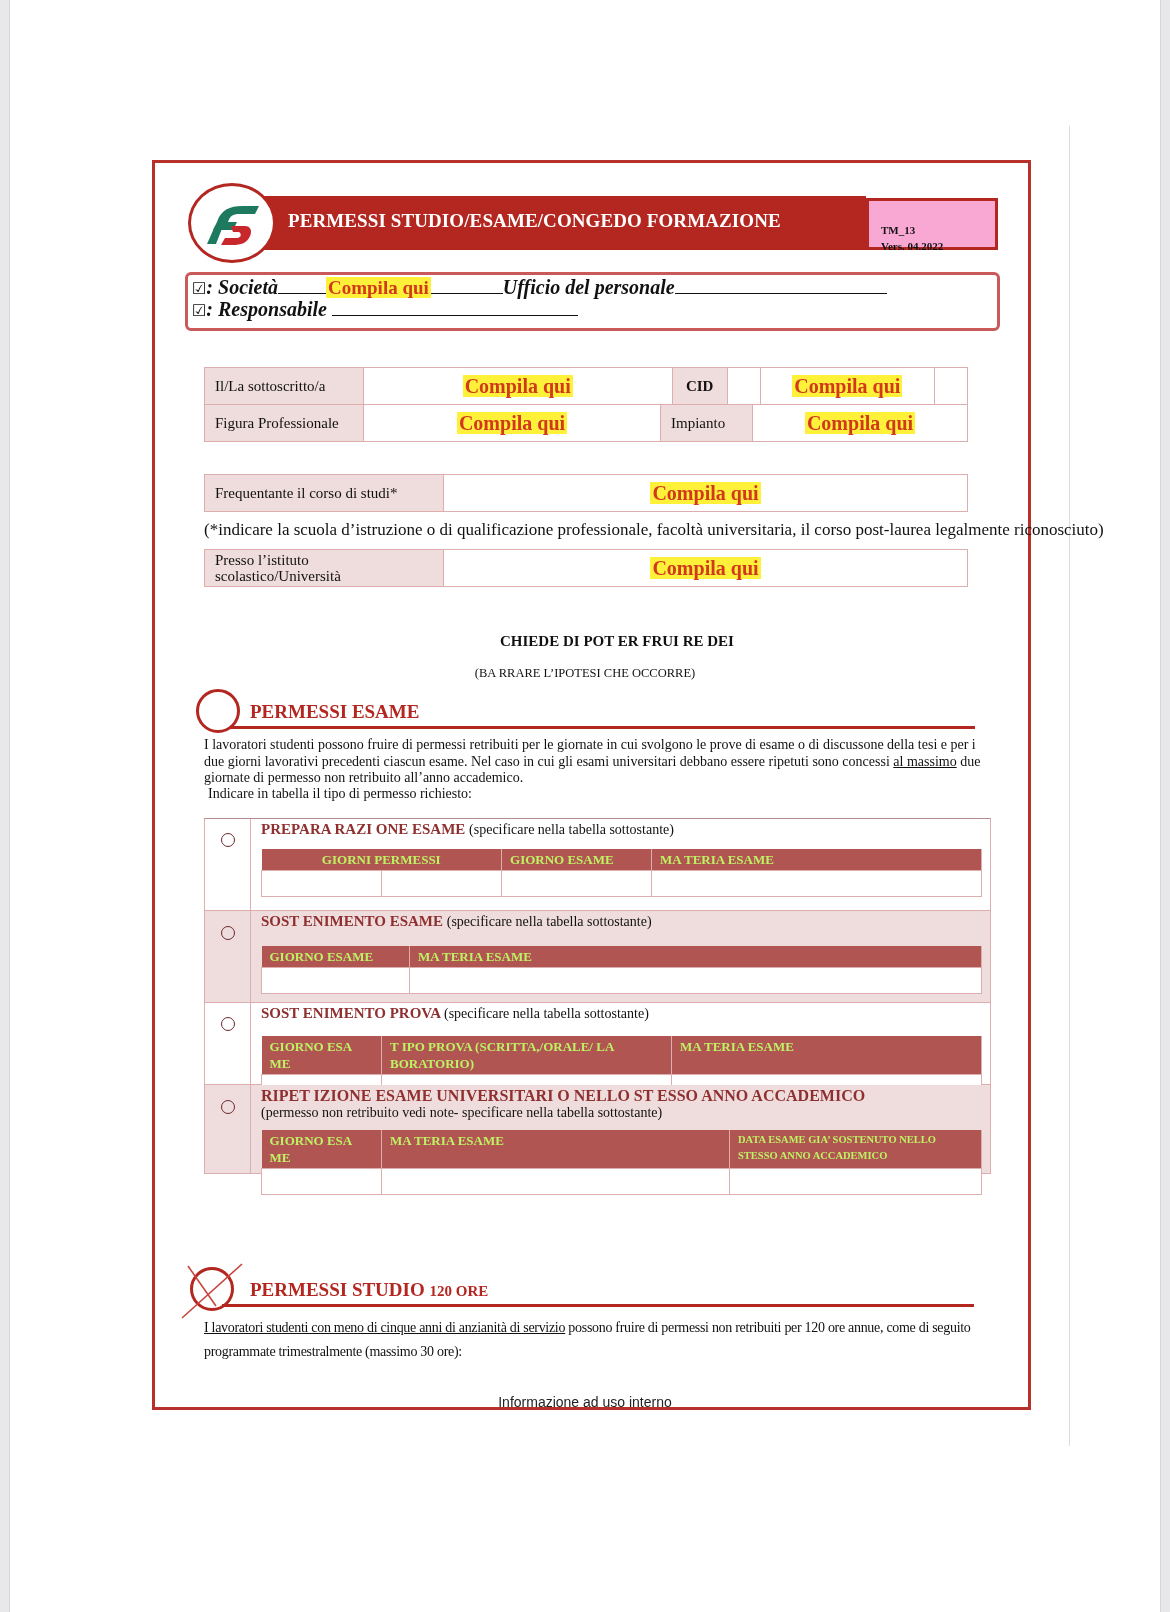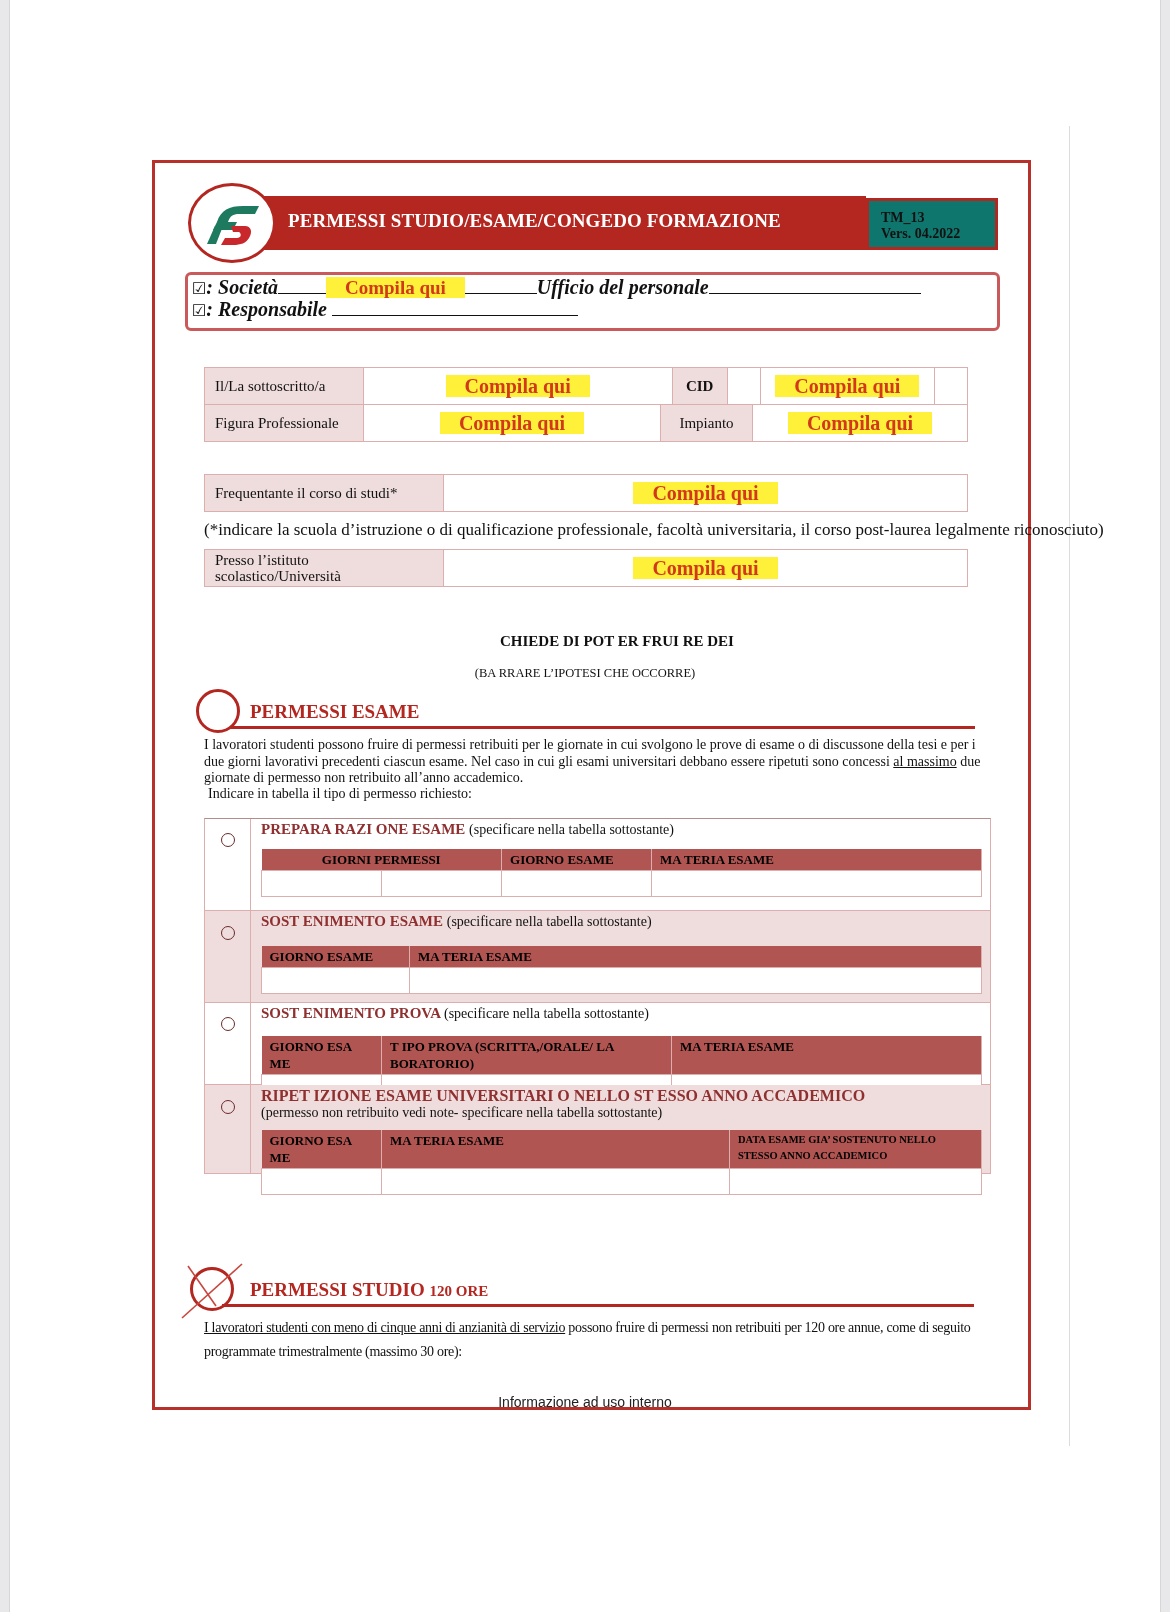--- a/index.html
+++ b/index.html
@@ -8,31 +8,31 @@
 
   .edge-left { position: absolute; left: 0; top: 0; width: 10px; height: 1612px; background: #e8e8ea; border-right: 1px solid #d6d6d8; }
   .edge-right { position: absolute; right: 0; top: 0; width: 10px; height: 1612px; background: #e8e8ea; border-left: 1px solid #d6d6d8; }
   .page-guide { position: absolute; left: 1069px; top: 126px; width: 1px; height: 1320px; background: #dcdcdc; }
 
   .frame { position: absolute; left: 152px; top: 160px; width: 879px; height: 1250px; border: 3px solid #b8302a; }
 
   
   .hdr-bar { position: absolute; left: 218px; top: 196px; width: 648px; height: 54px; background: #b32720; }
   .hdr-title { position: absolute; left: 288px; top: 210px; font-weight: bold; font-size: 19px; color: #fff; letter-spacing: 0.1px; white-space: nowrap; }
-  .hdr-code { position: absolute; left: 866px; top: 198px; width: 132px; height: 52px; border: 3px solid #b32720; background: #0f766e; padding: 9px 0 0 12px; font-weight: bold; font-size: 14px; line-height: 16px; }
+  .hdr-code { position: absolute; left: 866px; top: 198px; width: 132px; height: 52px; border: 3px solid #b32720; background: #f9a8d4; padding: 21px 0 0 12px; font-weight: bold; font-size: 11px; line-height: 16px; }
   .hdr-code div { white-space: nowrap; }
   .logo { position: absolute; left: 188px; top: 183px; width: 88px; height: 80px; border-radius: 50%; border: 3px solid #b32720; background: #fff; }
   .logo svg { position: absolute; left: 12px; top: 14px; }
 
   
   .soc-box { position: absolute; left: 185px; top: 272px; width: 815px; height: 59px; border: 3px solid #c9595a; border-radius: 6px; }
   .soc-line { position: absolute; left: 192px; font-style: italic; font-weight: bold; font-size: 20px; white-space: nowrap; }
   .soc-line .chk { font-style: normal; font-weight: normal; font-family: "DejaVu Sans", sans-serif; font-size: 16px; }
   .u { display: inline-block; border-bottom: 1.5px solid #111; height: 18px; vertical-align: baseline; }
-  .fill-hl { background: #fff13a; color: #d2391c; font-weight: bold; font-style: normal; padding: 0 19px; font-family: "Liberation Serif", serif; }
+  .fill-hl { background: #fff13a; color: #d2391c; font-weight: bold; font-style: normal; padding: 0 2px; font-family: "Liberation Serif", serif; }
 
   
   .ftable { position: absolute; border-collapse: collapse; }
   .ftable td { border: 1.5px solid #dcaeae; font-size: 15px; vertical-align: middle; }
   .lbl { background: #efdcdc; padding: 0 10px; line-height: 16px; }
   .val { background: #fff; text-align: center; }
   .val .fill-hl { font-size: 20px; }
 
   .note { position: absolute; left: 204px; top: 520px; font-size: 17px; white-space: nowrap; }
 
@@ -52,21 +52,21 @@
   .blk { position: relative; display: flex; border: 1.5px solid #dcaeae; border-top: none; }
   .blk:first-child { border-top: 1.5px solid #b58c8c; }
   .blk.pink { background: #efdcdc; }
   .radio-col { width: 46px; border-right: 1.5px solid #dcaeae; position: relative; }
   .radio { position: absolute; left: 16px; width: 14px; height: 14px; border-radius: 50%; border: 1.8px solid #6a2a2a; background: transparent; }
   .content { flex: 1; padding: 0 8px 0 10px; }
   .blk-title { color: #8f2f2f; font-weight: bold; font-size: 15px; padding-top: 2px; white-space: nowrap; }
   .blk-title .spec { color: #111; font-weight: normal; font-size: 14px; }
   .blk-sub { font-size: 14px; color: #111; }
   .inner { border-collapse: collapse; width: 100%; margin-top: 14px; table-layout: fixed; }
-  .inner th { background: #b05552; color: #000000; font-size: 13px; text-align: left; padding: 2px 8px; border-right: 1.5px solid #dcaeae; font-weight: bold; vertical-align: top; line-height: 17px; }
+  .inner th { background: #b05552; color: #bef264; font-size: 13px; text-align: left; padding: 2px 8px; border-right: 1.5px solid #dcaeae; font-weight: bold; vertical-align: top; line-height: 17px; }
   .inner th.small { font-size: 10.5px; line-height: 16px; }
   .inner th.ctr { text-align: center; }
   .inner td { background: #fff; border: 1.5px solid #dcaeae; height: 26px; }
 
   .footer-txt { position: absolute; left: 0; width: 1170px; text-align: center; top: 1394px; font-family: "Liberation Sans", sans-serif; font-size: 14px; color: #222; }
 </style>
 </head>
 <body>
 
 <div class="edge-left"></div>
@@ -108,21 +108,21 @@
     <td class="val" style="width:175px; position:relative;"><span class="fill-hl">Compila qui</span></td>
     <td class="val" style="width:33px;"></td>
   </tr>
 </tbody>
   </table>
 <table class="ftable" style="left:204px; top:404px; width:764px;">
   <tbody>
       <tr style="height:37px;">
     <td class="lbl" style="width:159px;">Figura Professionale</td>
     <td class="val" style="width:297px;"><span class="fill-hl">Compila qui</span></td>
-    <td class="lbl" style="width:92px; text-align:center;">Impianto</td>
+    <td class="lbl" style="width:92px; text-align:left;">Impianto</td>
     <td class="val"><span class="fill-hl">Compila qui</span></td>
   </tr>
 </tbody>
   </table>
 
 <table class="ftable" style="left:204px; top:474px; width:764px;">
   <tbody>
       <tr style="height:37px;">
     <td class="lbl" style="width:239px;">Frequentante il corso di studi*</td>
     <td class="val"><span class="fill-hl">Compila qui</span></td>

